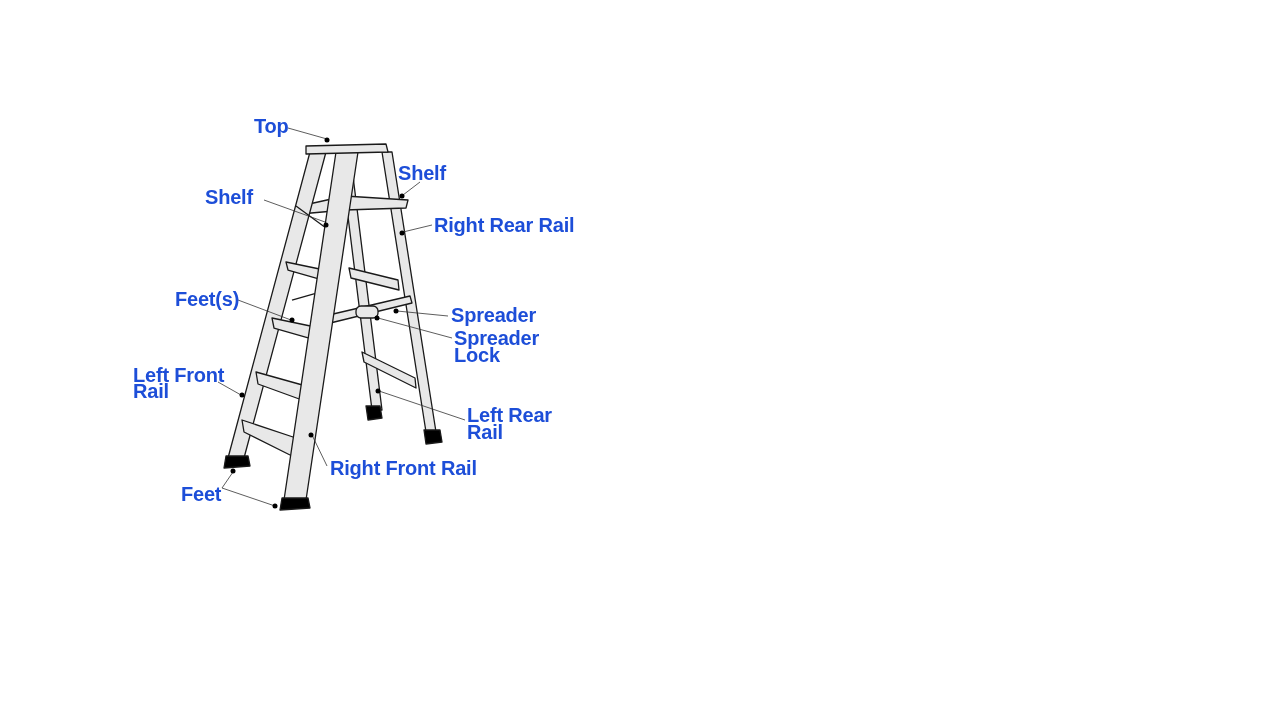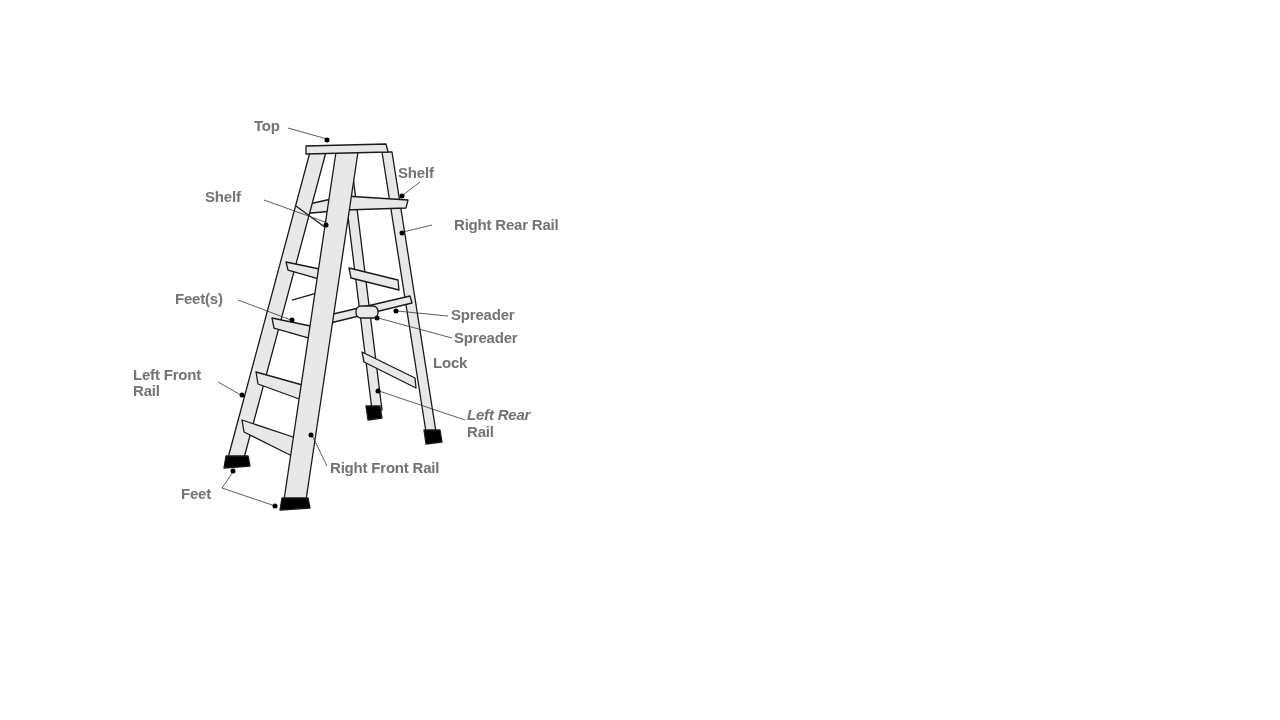--- a/index.html
+++ b/index.html
@@ -1,18 +1,18 @@
 <!DOCTYPE html>
 <html><head>
 <meta charset="utf-8">
 <style>
   html, body { margin:0; padding:0; background:#ffffff; }
   body { width:1280px; height:720px; position:relative; overflow:hidden; font-family:"Liberation Sans", sans-serif; }
   #diagram { position:absolute; left:0; top:0; width:1280px; height:720px; }
-  .lbl { position:absolute; font-family:"Liberation Sans", sans-serif; font-weight:bold; font-size:15px; color:#737373; line-height:16px; white-space:nowrap; letter-spacing:-0.2px; }
+  .lbl { position:absolute; font-family:"Liberation Sans", sans-serif; font-weight:bold; font-size:20px; color:#1d4ed8; line-height:16px; white-space:nowrap; letter-spacing:-0.2px; }
   .lbl.right { text-align:left; }
 </style>
 </head>
 <body>
 
 <div id="diagram">
   <svg width="1280" height="720">
     <g stroke="#1a1a1a" stroke-width="1.3" fill="#e8e8e8" stroke-linejoin="round">
 
       <polygon points="340,152 350,152 382,410 372,410"></polygon>
@@ -71,24 +71,24 @@
       <circle cx="378" cy="391" r="2.5"></circle>
         <circle cx="311" cy="435" r="2.5"></circle>
       <circle cx="233" cy="471" r="2.5"></circle>
         <circle cx="275" cy="506" r="2.5"></circle>
     </g>
   </svg>
 
   <div class="lbl" style="left:254px;top:118px;">Top</div>
   <div class="lbl" style="left:398px;top:165px;">Shelf</div>
   <div class="lbl" style="left:205px;top:189px;">Shelf</div>
-  <div class="lbl" style="left:454px;top:217px;text-align:center;">Right Rear Rail</div>
+  <div class="lbl" style="left:434px;top:217px;text-align:center;">Right Rear Rail</div>
   <div class="lbl" style="left:175px;top:291px;">Feet(s)</div>
   <div class="lbl" style="left:451px;top:307px;">Spreader</div>
   <div class="lbl" style="left:454px;top:330px;">Spreader</div>
-  <div class="lbl" style="left:433px;top:347px;margin-top:8px;">Lock</div>
+  <div class="lbl" style="left:454px;top:347px;">Lock</div>
   <div class="lbl right" style="left:133px;top:367px;width:82px;">Left Front</div>
   <div class="lbl right" style="left:133px;top:383px;width:82px;">Rail</div>
-  <div class="lbl" style="left:467px;top:407px;font-style:italic;">Left Rear</div>
+  <div class="lbl" style="left:467px;top:407px;">Left Rear</div>
   <div class="lbl" style="left:467px;top:424px;">Rail</div>
   <div class="lbl" style="left:330px;top:460px;">Right Front Rail</div>
   <div class="lbl" style="left:181px;top:480px;margin-top:6px;">Feet</div>
 </div>
 
 </body></html>

